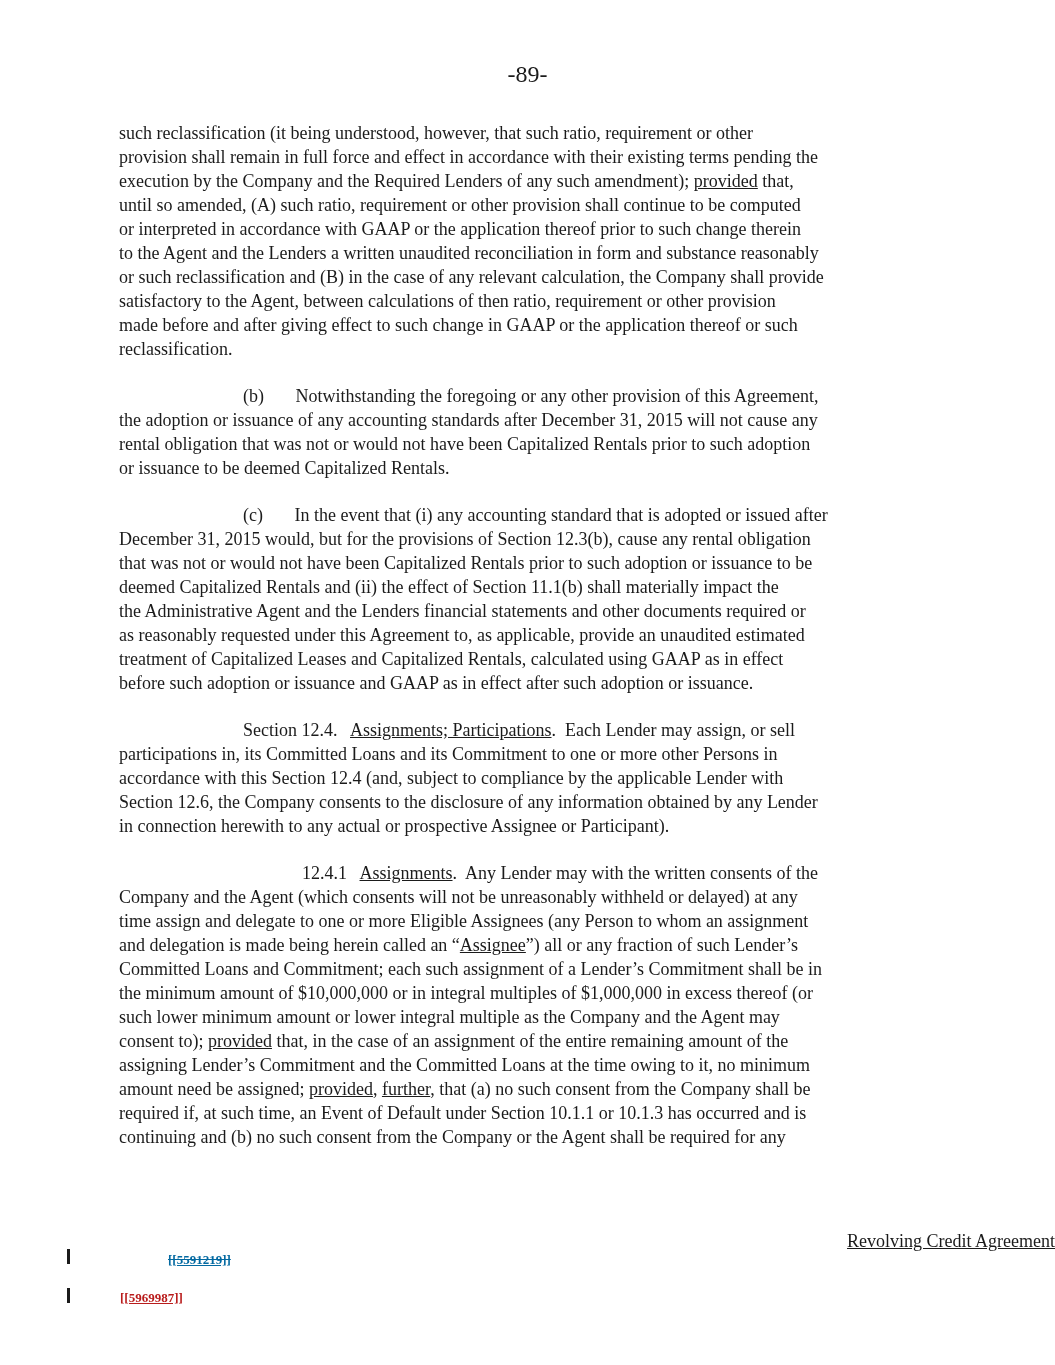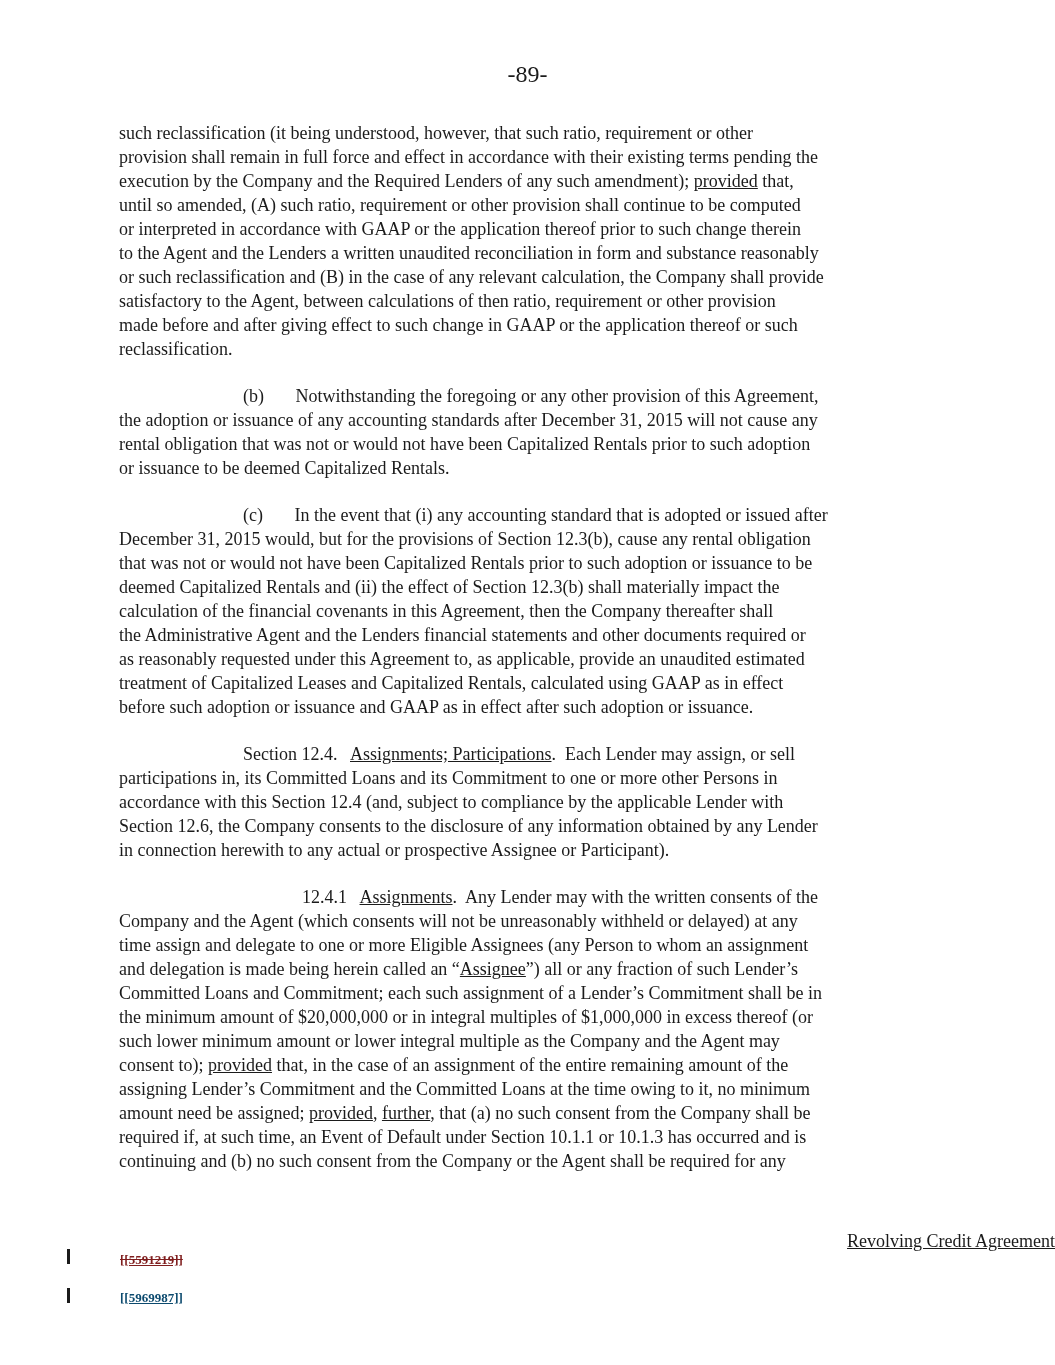--- a/index.html
+++ b/index.html
@@ -90,50 +90,49 @@
       <div class="paragraph">
         <div class="text-line fl-one"><span>(b)       Notwithstanding the foregoing or any other provision of this Agreement,</span></div>
         <div class="text-line"><span>the adoption or issuance of any accounting standards after December 31, 2015 will not cause any</span></div>
         <div class="text-line"><span>rental obligation that was not or would not have been Capitalized Rentals prior to such adoption</span></div>
         <div class="text-line"><span>or issuance to be deemed Capitalized Rentals.</span></div>
       </div>
       <div class="paragraph">
         <div class="text-line fl-one"><span>(c)       In the event that (i) any accounting standard that is adopted or issued after</span></div>
         <div class="text-line"><span>December 31, 2015 would, but for the provisions of Section 12.3(b), cause any rental obligation</span></div>
         <div class="text-line"><span>that was not or would not have been Capitalized Rentals prior to such adoption or issuance to be</span></div>
-        <div class="text-line"><span>deemed Capitalized Rentals and (ii) the effect of Section 12.3(b) shall materially impact the</span></div>
-        <div class="text-line"><span>calculation of the financial covenants in this Agreement, then the Company thereafter shall</span></div>
+        <div class="text-line"><span>deemed Capitalized Rentals and (ii) the effect of Section 11.1(b) shall materially impact the</span></div>
         <div class="text-line"><span>the Administrative Agent and the Lenders financial statements and other documents required or</span></div>
         <div class="text-line"><span>as reasonably requested under this Agreement to, as applicable, provide an unaudited estimated</span></div>
         <div class="text-line"><span>treatment of Capitalized Leases and Capitalized Rentals, calculated using GAAP as in effect</span></div>
         <div class="text-line"><span>before such adoption or issuance and GAAP as in effect after such adoption or issuance.</span></div>
       </div>
       <div class="paragraph">
         <div class="text-line fl-one"><span>Section 12.4.   </span><span class="u">Assignments; Participations</span><span>.  Each Lender may assign, or sell</span></div>
         <div class="text-line"><span>participations in, its Committed Loans and its Commitment to one or more other Persons in</span></div>
         <div class="text-line"><span>accordance with this Section 12.4 (and, subject to compliance by the applicable Lender with</span></div>
         <div class="text-line"><span>Section 12.6, the Company consents to the disclosure of any information obtained by any Lender</span></div>
         <div class="text-line"><span>in connection herewith to any actual or prospective Assignee or Participant).</span></div>
       </div>
       <div class="paragraph">
         <div class="text-line fl-deep"><span>12.4.1   </span><span class="u">Assignments</span><span>.  Any Lender may with the written consents of the</span></div>
         <div class="text-line"><span>Company and the Agent (which consents will not be unreasonably withheld or delayed) at any</span></div>
         <div class="text-line"><span>time assign and delegate to one or more Eligible Assignees (any Person to whom an assignment</span></div>
         <div class="text-line"><span>and delegation is made being herein called an “</span><span class="u">Assignee</span><span>”) all or any fraction of such Lender’s</span></div>
         <div class="text-line"><span>Committed Loans and Commitment; each such assignment of a Lender’s Commitment shall be in</span></div>
-        <div class="text-line"><span>the minimum amount of $20,000,000 or in integral multiples of $1,000,000 in excess thereof (or</span></div>
+        <div class="text-line"><span>the minimum amount of $10,000,000 or in integral multiples of $1,000,000 in excess thereof (or</span></div>
         <div class="text-line"><span>such lower minimum amount or lower integral multiple as the Company and the Agent may</span></div>
         <div class="text-line"><span>consent to); </span><span class="u">provided</span><span> that, in the case of an assignment of the entire remaining amount of the</span></div>
         <div class="text-line"><span>assigning Lender’s Commitment and the Committed Loans at the time owing to it, no minimum</span></div>
         <div class="text-line"><span>amount need be assigned; </span><span class="u">provided</span><span>, </span><span class="u">further</span><span>, that (a) no such consent from the Company shall be</span></div>
         <div class="text-line"><span>required if, at such time, an Event of Default under Section 10.1.1 or 10.1.3 has occurred and is</span></div>
         <div class="text-line"><span>continuing and (b) no such consent from the Company or the Agent shall be required for any</span></div>
       </div>
     </div>
 
   <div class="doc-footer">Revolving Credit Agreement</div>
 
   <span class="change-bar bar-1"></span>
   <span class="change-bar bar-2"></span>
 
-  <span class="rev-tag tag-1" style="color: #7f1d1d; text-decoration-line: underline line-through;">[[5591219]]</span>
-  <span class="rev-tag tag-2" style="color: #0c4a6e; text-decoration-line: underline;">[[5969987]]</span>
+  <span class="rev-tag tag-1" style="color: #0369a1; text-decoration-line: underline line-through; margin-left: 48px;">[[5591219]]</span>
+  <span class="rev-tag tag-2" style="color: #b91c1c; text-decoration-line: underline;">[[5969987]]</span>
 </div>
 
 </body></html>

